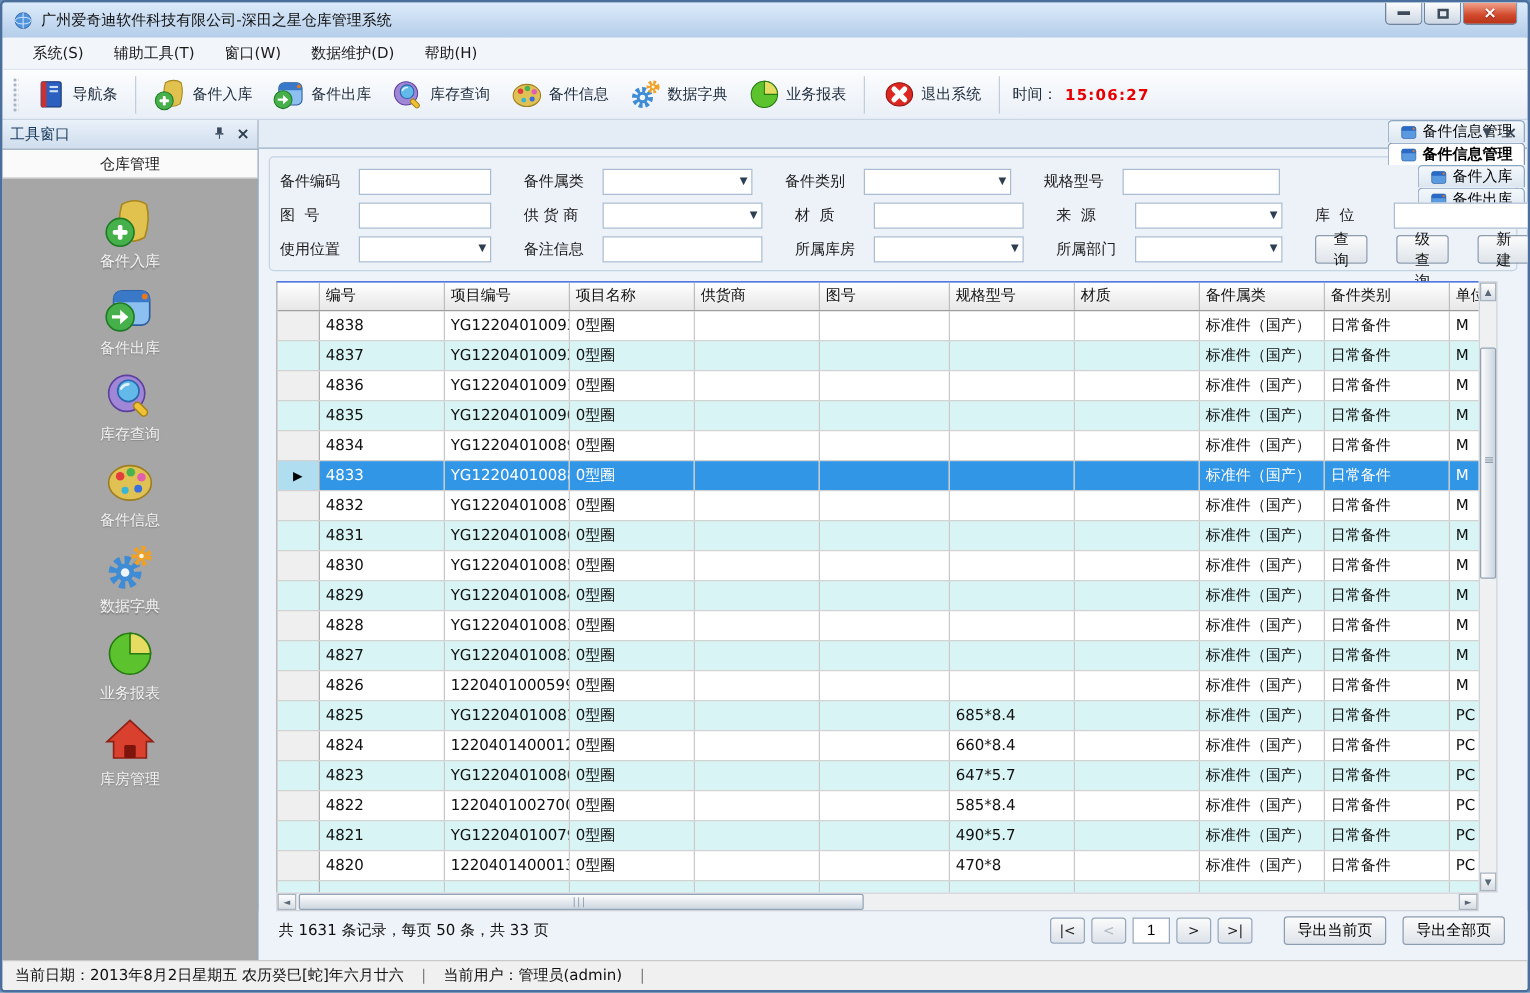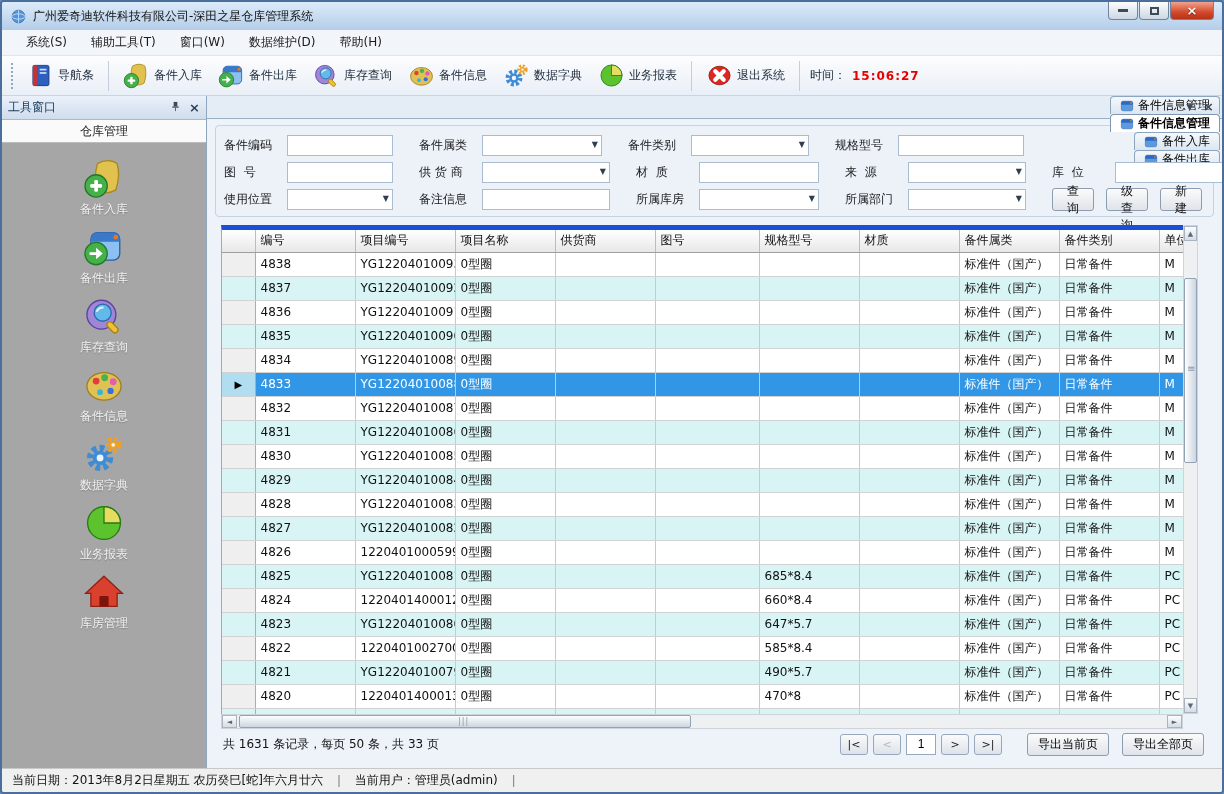--- a/index.html
+++ b/index.html
@@ -64,27 +64,27 @@
   .tabstrip-right .x { font-size:13px; font-weight:bold; }
 
   
   .form-panel { margin:6px 8px 8px 8px; height:92px; border:1px solid #c4d2e2; border-radius:4px; background:#edf2f9; padding:6px 8px 4px 8px; }
   .form-row { display:flex; align-items:center; height:27px; }
   .f-group { display:flex; align-items:center; margin-right:26px; }
   .f-label { width:58px; text-align:left; margin-right:5px; color:#1a1a1a; white-space:pre; }
   .f-field { height:21px; background:#fff; border:1px solid #a9bcd2; display:flex; align-items:center; position:relative; }
   .f-field.w1{width:106px}.f-field.w2{width:128px}.f-field.w3{width:120px}.f-field.w4{width:118px}.f-field.w5{width:126px}
   .f-field .arrow { position:absolute; right:3px; top:4px; font-size:8px; color:#2c3e50; }
-  .form-buttons { margin-left:auto; margin-right:6px; display:flex; gap:12px; }
+  .form-buttons { margin-left:auto; margin-right:6px; display:flex; gap:23px; }
   .btn { height:23px; padding:0 14px; border:1px solid #8e9cb0; border-radius:3px;
          background:linear-gradient(#fbfbfb,#dfe4ea); color:#111; display:flex; align-items:center; cursor:default; }
 
   
   .grid-zone { display:flex; margin-left:14px; }
-  .grid-wrap { width:962px; height:489px; overflow:hidden; border-left:1px solid #a8a8a8; border-top:5px solid #1d4ed8; background:#fff; }
+  .grid-wrap { width:962px; height:489px; overflow:hidden; border-left:1px solid #a8a8a8; border-top:1px solid #1d4ed8; background:#fff; }
   table.grid { border-collapse:collapse; table-layout:fixed; width:962px; }
   .grid th { height:22px; background:linear-gradient(#ffffff,#e7e7e7); border-right:1px solid #bdbdbd; border-bottom:1px solid #9e9e9e;
              font-weight:normal; text-align:left; padding-left:5px; white-space:nowrap; overflow:hidden; color:#111; }
   .grid td { height:24px; border-right:1px solid #c9c9c9; border-bottom:1px solid #d2d2d2; padding-left:5px; white-space:nowrap; overflow:hidden; color:#111; }
   .grid td.sel-cell { background:#efefef; border-right:1px solid #adadad; padding:0; text-align:center; }
   .grid tr.alt td { background:var(--alt-row,#d9f4f4); }
   .grid tr.selected td { background:var(--selected-row,#3296e6); color:#fff; }
   .grid tr.selected td.sel-cell { background:#b0ddf0; color:#000; }
   .row-arrow { font-size:10px; }
 

